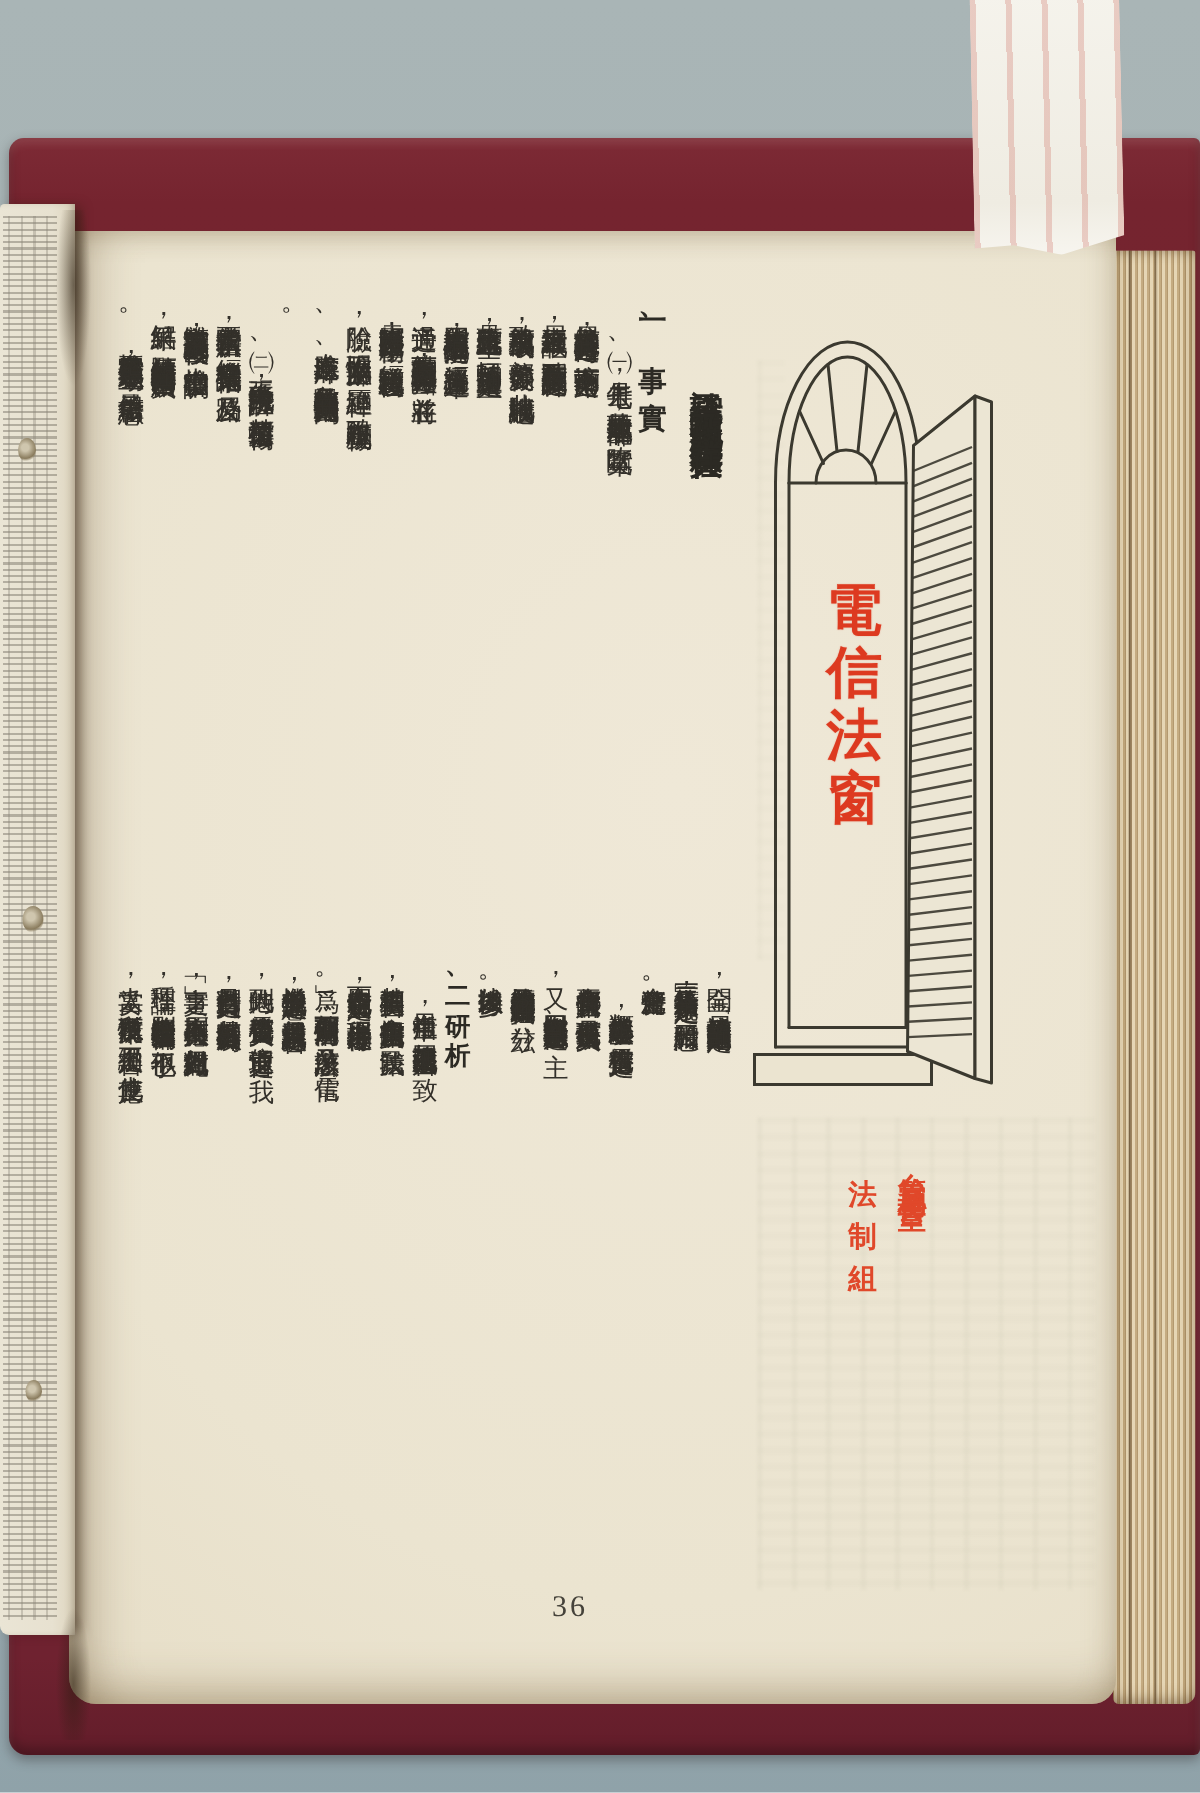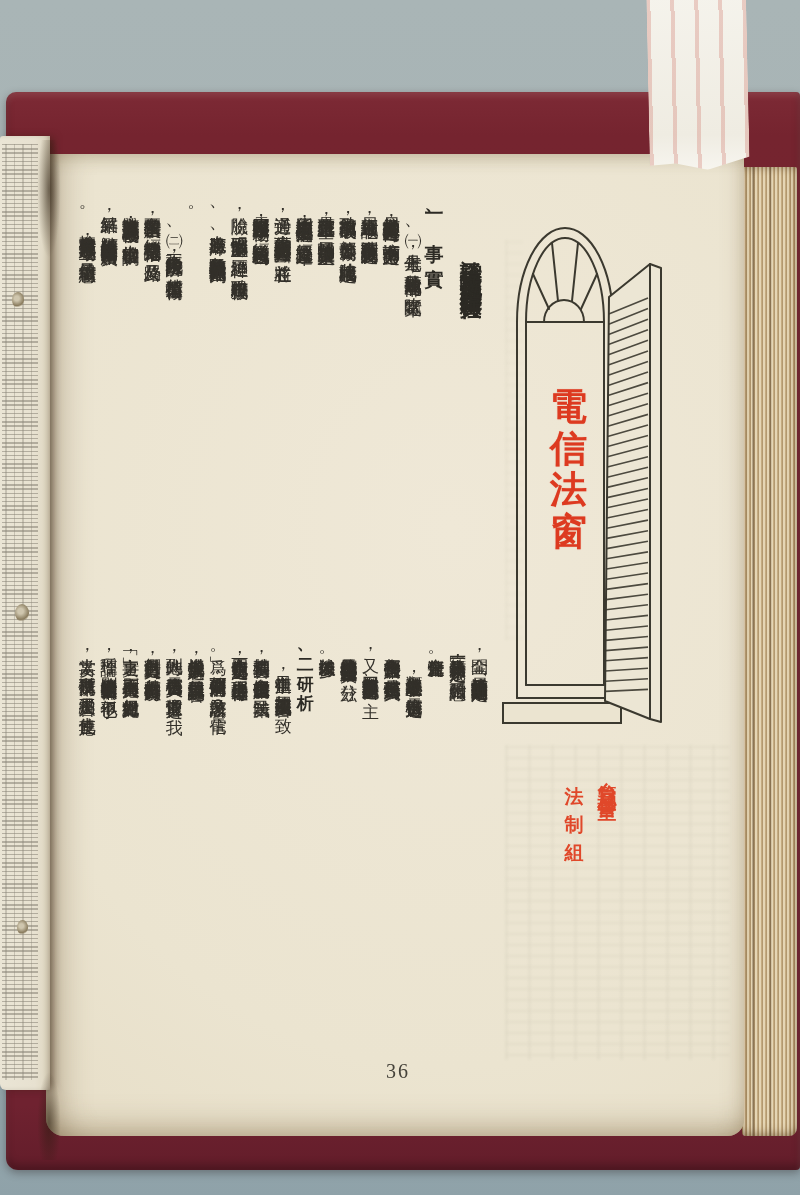--- a/index.html
+++ b/index.html
@@ -90,21 +90,21 @@
   .stamp-unit{font-size:19px;line-height:34px;letter-spacing:29px;padding-top:4px;}
   
   .bleed{
     position:absolute;left:505px;top:745px;width:225px;height:315px;opacity:.5;
     background:repeating-linear-gradient(90deg, rgba(120,125,100,.10) 0 3px, rgba(120,125,100,0) 3px 23px),
                repeating-linear-gradient(180deg, rgba(120,125,100,.06) 0 4px, rgba(120,125,100,0) 4px 11px);
     filter:blur(1px);
   }
   .bleed2{left:505px;top:240px;width:18px;height:400px;opacity:.35;}
   .page-number{
-    position:absolute;left:350px;top:1060px;width:60px;text-align:right;
+    position:absolute;left:350px;top:1060px;width:60px;text-align:center;
     font-size:20px;letter-spacing:2px;color:#45423a;
     font-family:"Liberation Serif","DejaVu Serif",serif;
   }
 </style>
 </head>
 <body>
 
 <div class="cover"></div>
 <div class="stack"></div>
 <div class="page"></div>

